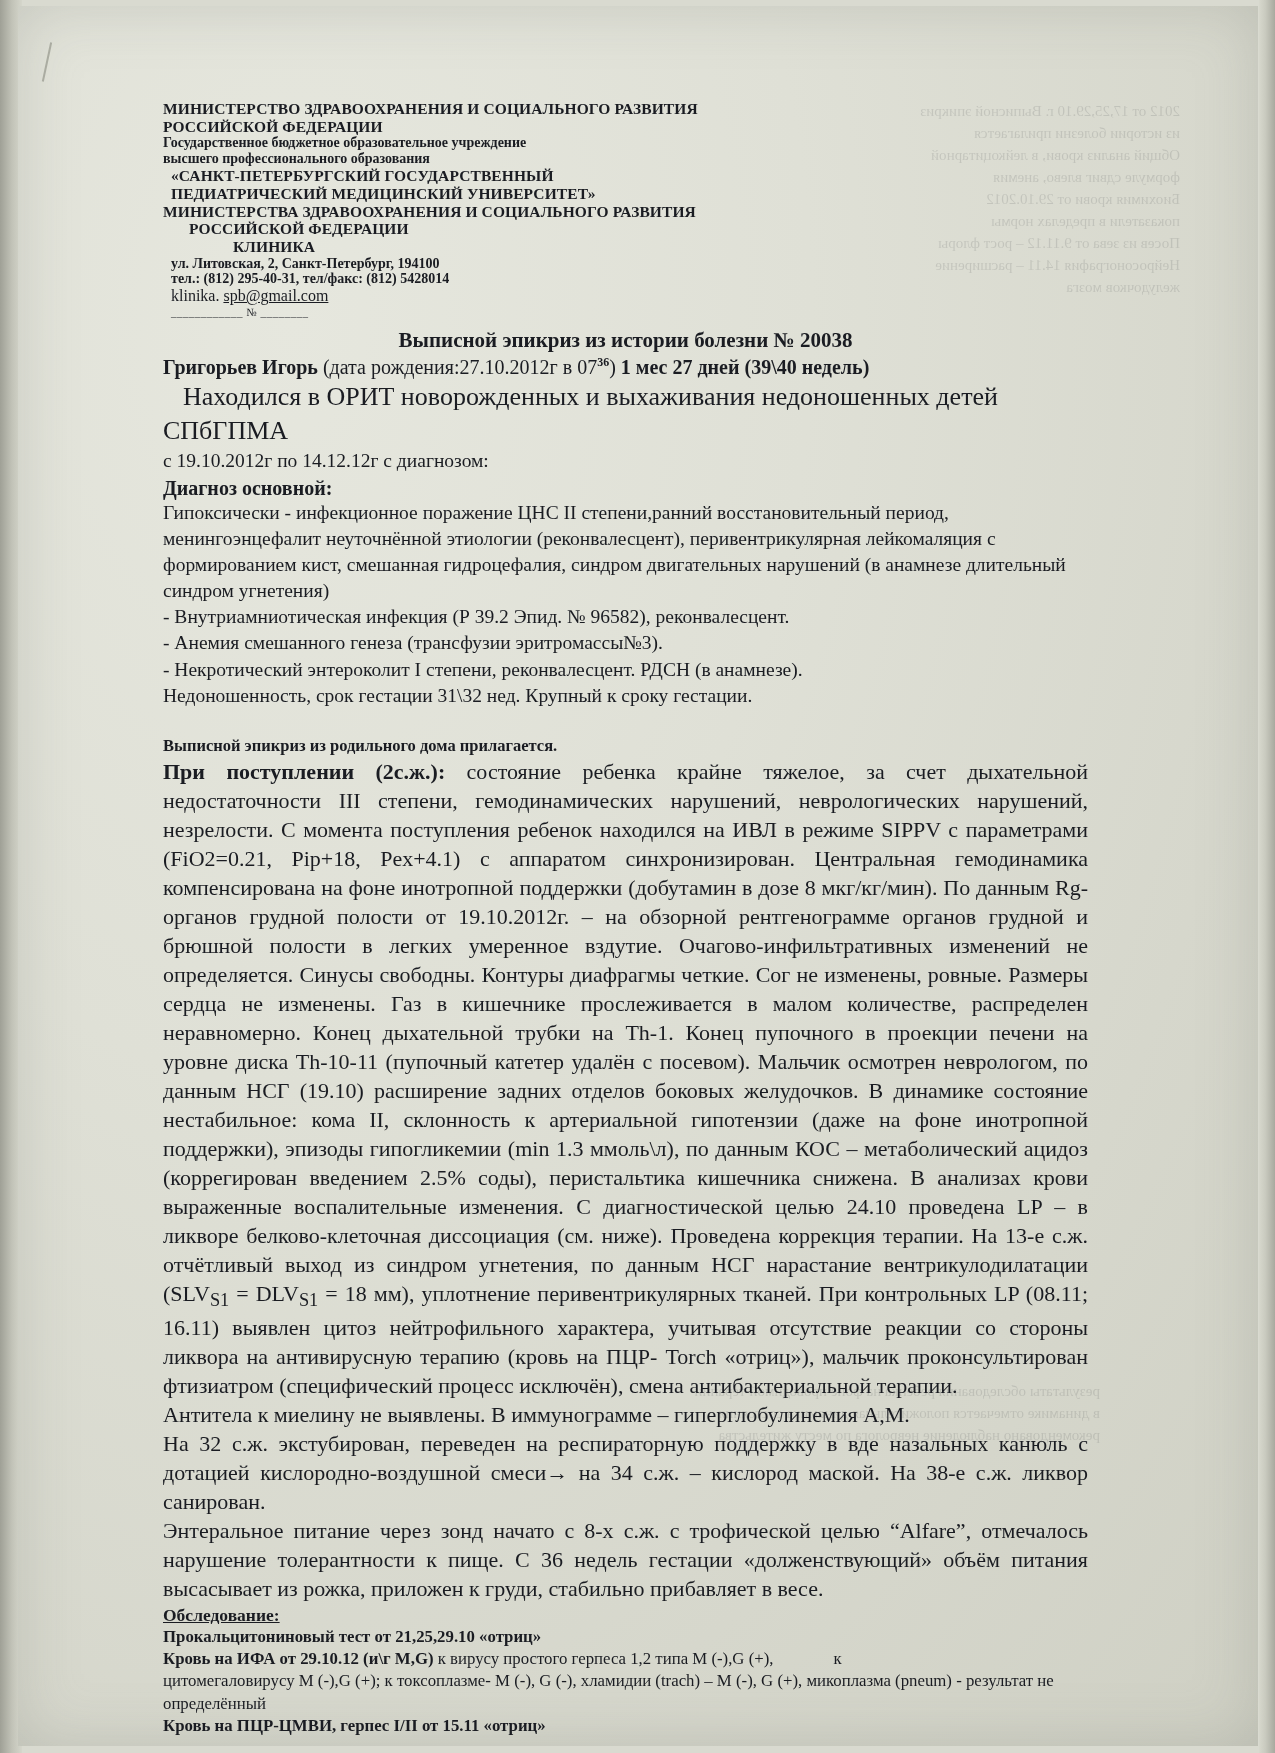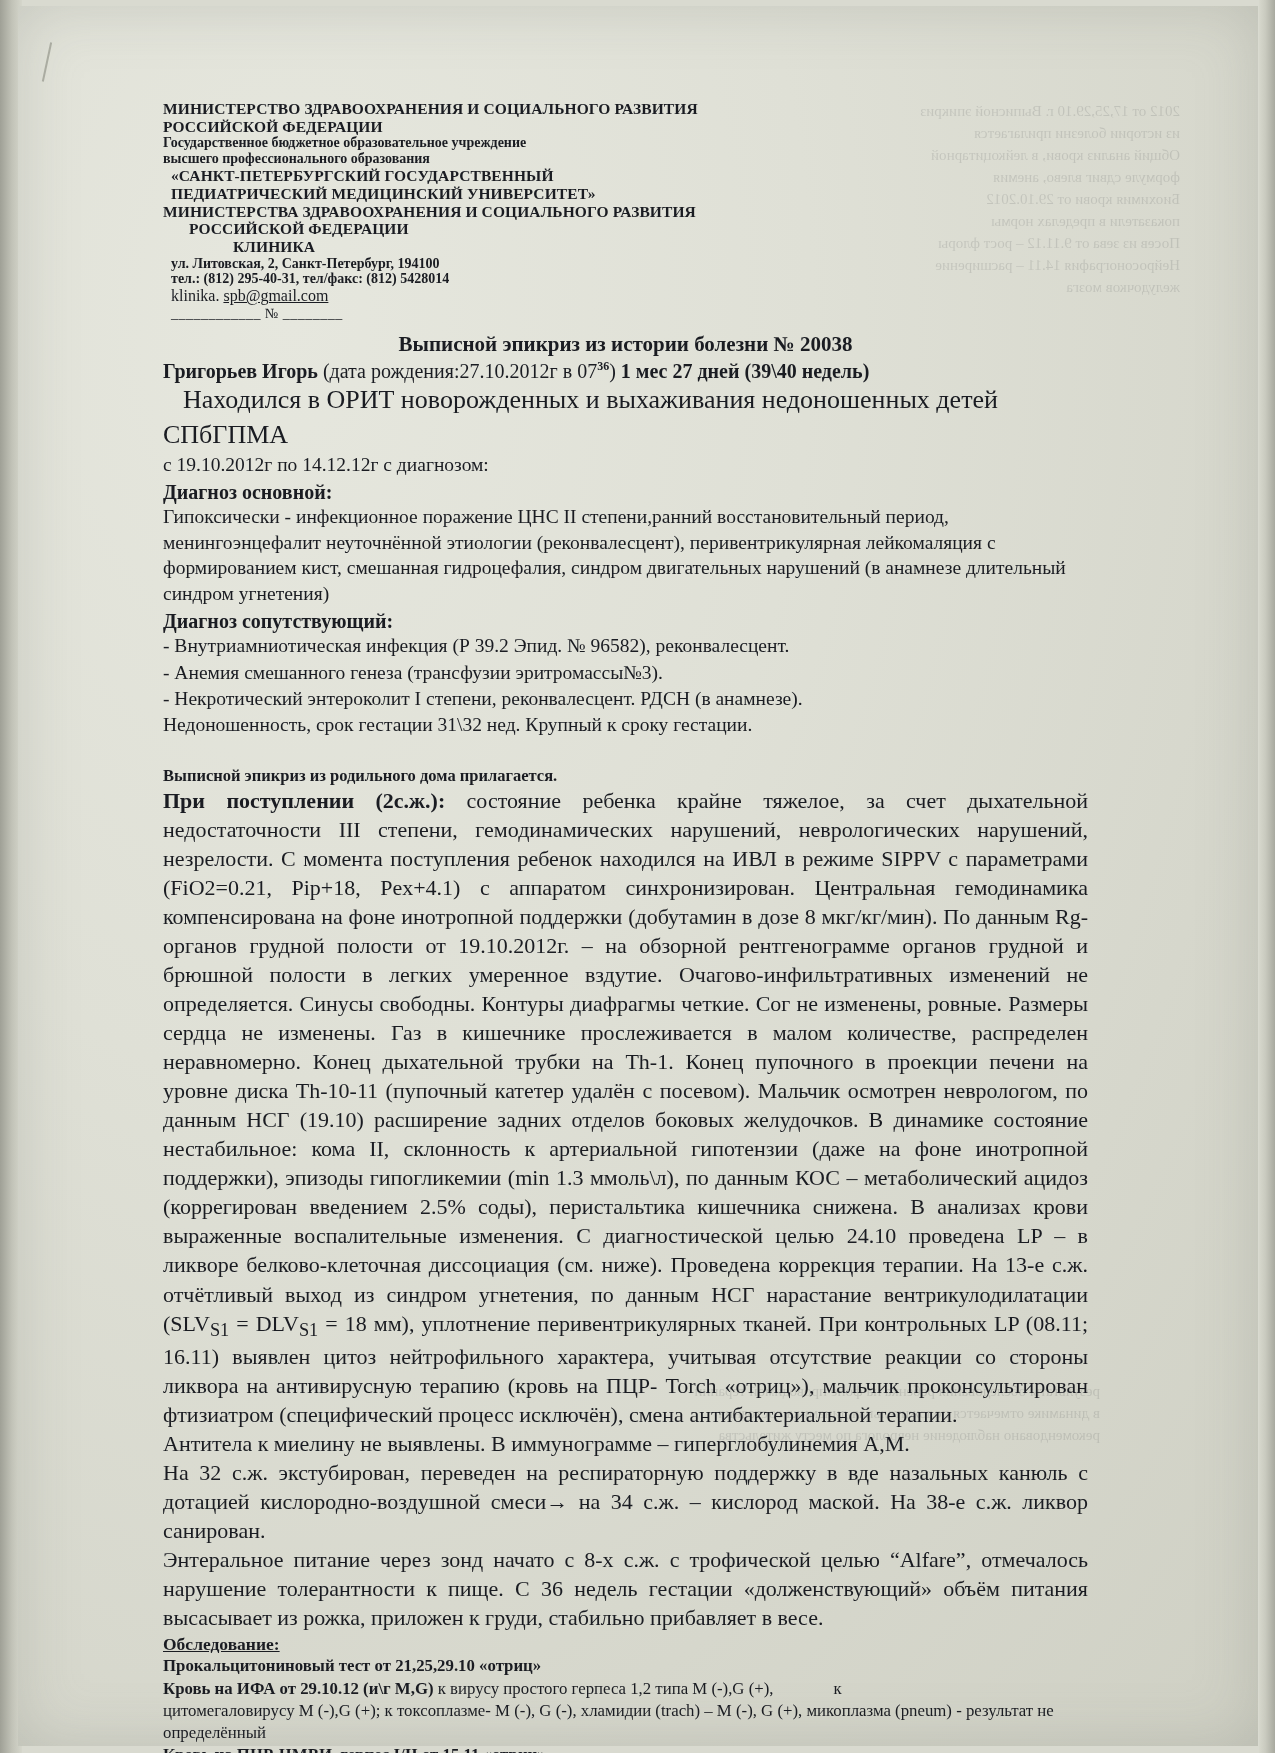--- a/index.html
+++ b/index.html
@@ -76,21 +76,21 @@
   .hdr .ind1 { padding-left: 0; }
   .hdr .ind2 { padding-left: 70px; }
   .hdr .ind3 { padding-left: 26px; }
   .hdr .ind4 { padding-left: 8px; }
   .mail {
     font-size: 16px;
     padding-left: 8px;
   }
   .mail u { text-decoration: underline; }
   .numline {
-    font-size: 14px;
+    font-size: 11px;
     padding-left: 8px;
     letter-spacing: .5px;
   }
   .title {
     text-align: center;
     font-weight: bold;
     font-size: 21px;
     margin-top: 10px;
     margin-bottom: 2px;
   }
@@ -195,21 +195,20 @@
       <span class="reg">(дата рождения:</span><span class="reg">27.10.2012г в 07</span><sup>36</sup><span class="reg">)</span>
       <span>1 мес 27 дней (39\40 недель)</span>
     </div>
 
     <div class="lead">Находился в  ОРИТ  новорожденных и выхаживания недоношенных детей СПбГПМА</div>
     <div class="lead2">с  19.10.2012г  по 14.12.12г с диагнозом:</div>
 
     <div class="dxhead">Диагноз основной:</div>
     <div class="dxbody">Гипоксически - инфекционное поражение  ЦНС II степени,ранний восстановительный период,  менингоэнцефалит неуточнённой этиологии (реконвалесцент), перивентрикулярная лейкомаляция с формированием кист, смешанная гидроцефалия, синдром двигательных нарушений (в анамнезе длительный синдром угнетения)</div>
 
-    <div class="dxhead">Диагноз сопутствующий:</div>
     <div class="dxlist">- Внутриамниотическая инфекция (Р 39.2 Эпид. № 96582), реконвалесцент.</div>
     <div class="dxlist">- Анемия  смешанного генеза (трансфузии эритромассы№3).</div>
     <div class="dxlist">- Некротический энтероколит I степени, реконвалесцент. РДСН (в анамнезе).</div>
     <div class="dxlist">Недоношенность, срок гестации  31\32 нед. Крупный к сроку гестации.</div>
 
     <div class="gap"></div>
 
     <div class="bold-para">Выписной эпикриз из родильного дома прилагается.</div>
 
     <div class="body-just"><b>При поступлении (2с.ж.):</b><span> состояние ребенка крайне тяжелое, за счет дыхательной недостаточности III степени, гемодинамических нарушений, неврологических нарушений, незрелости. С момента поступления ребенок находился на ИВЛ в режиме SIPPV с параметрами (FiO2=0.21, Pip+18, Pex+4.1) с аппаратом синхронизирован. Центральная гемодинамика компенсирована на фоне инотропной поддержки (добутамин в дозе 8 мкг/кг/мин). По данным Rg-органов грудной полости от 19.10.2012г. – на обзорной рентгенограмме органов грудной и брюшной полости в легких умеренное вздутие. Очагово-инфильтративных изменений не определяется. Синусы свободны. Контуры диафрагмы  четкие. Сог не изменены, ровные.  Размеры сердца не изменены. Газ в кишечнике прослеживается в малом количестве, распределен неравномерно. Конец дыхательной трубки на Th-1. Конец пупочного в проекции печени на уровне диска Th-10-11 (пупочный катетер удалён с посевом). Мальчик осмотрен неврологом, по данным НСГ (19.10) расширение задних отделов боковых желудочков. В динамике состояние нестабильное: кома II, склонность к артериальной гипотензии (даже на фоне инотропной поддержки), эпизоды гипогликемии (min 1.3 ммоль\л), по данным КОС – метаболический ацидоз (коррегирован введением 2.5% соды), перистальтика кишечника снижена. В анализах крови выраженные воспалительные изменения. С диагностической целью 24.10 проведена LP – в ликворе белково-клеточная диссоциация (см. ниже). Проведена коррекция терапии. На 13-е с.ж. отчётливый выход из синдром угнетения, по данным НСГ нарастание вентрикулодилатации (SLV</span><sub>S1</sub><span> = DLV</span><sub>S1</sub><span> = 18 мм), уплотнение перивентрикулярных тканей. При  контрольных  LP (08.11; 16.11) выявлен цитоз нейтрофильного характера, учитывая отсутствие реакции со стороны ликвора на антивирусную терапию (кровь на ПЦР- Torch «отриц»), мальчик проконсультирован фтизиатром (специфический процесс исключён), смена антибактериальной терапии.</span></div>

